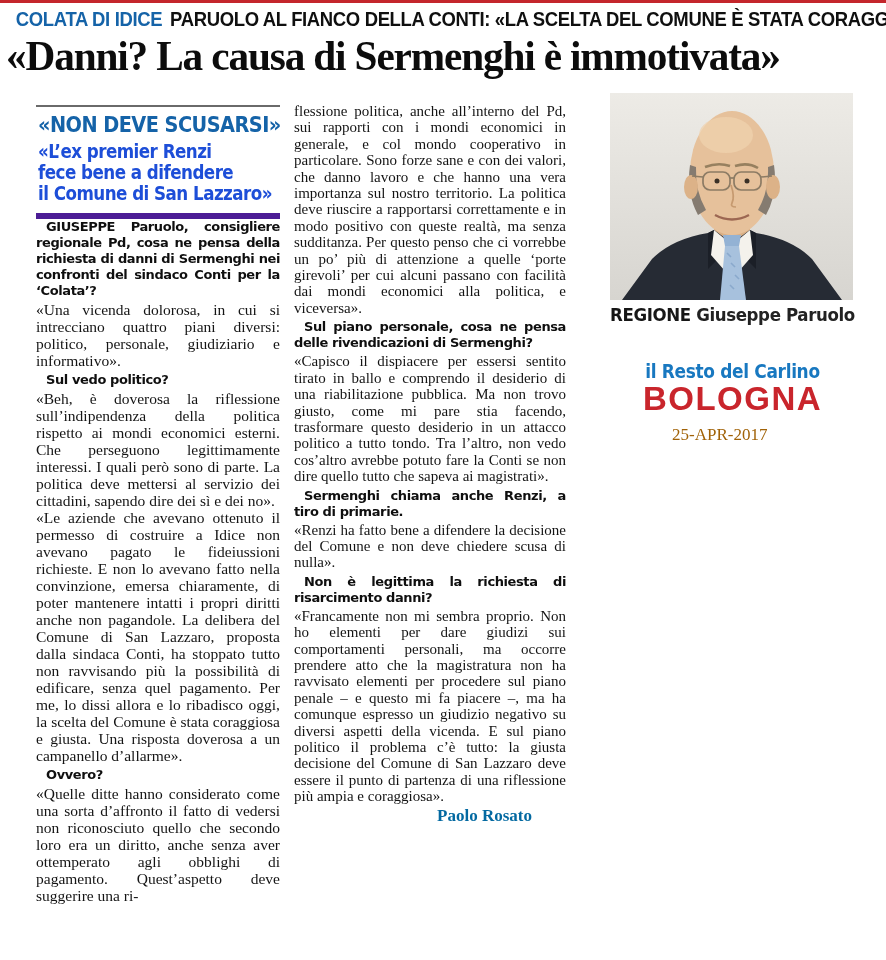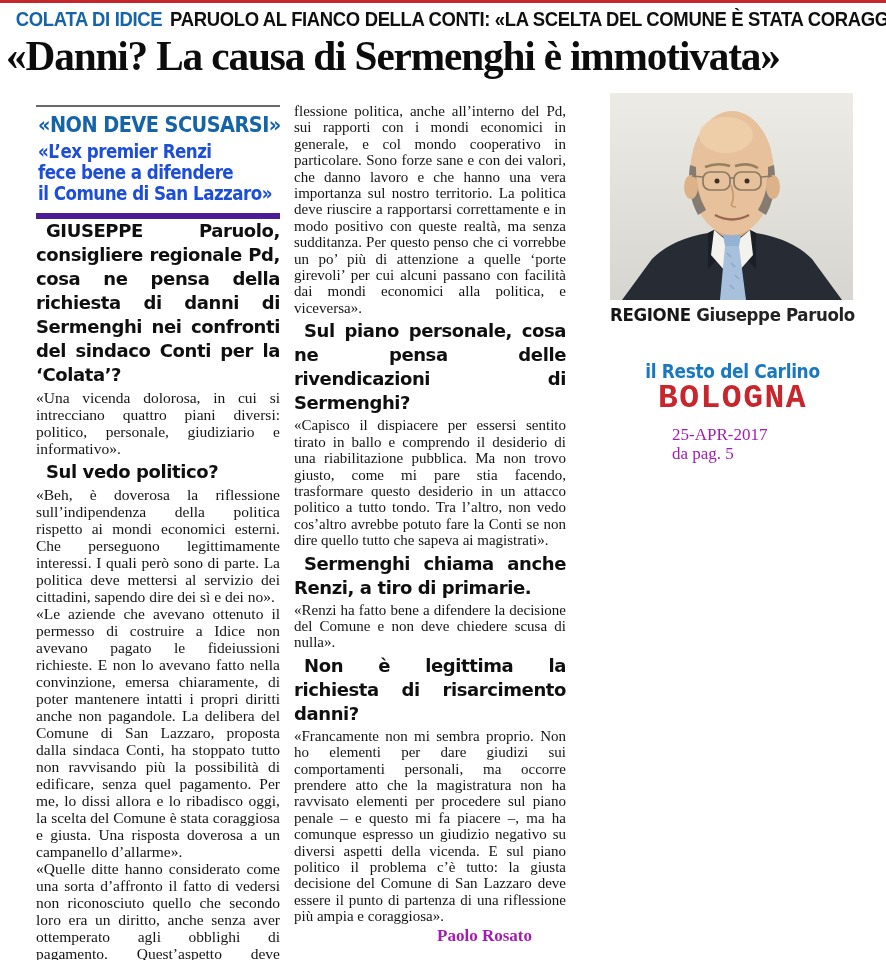--- a/index.html
+++ b/index.html
@@ -41,42 +41,42 @@
   .box-subtitle{font-family:"DejaVu Sans",sans-serif;font-weight:bold;font-size:19px;
     color:#1d4ed8;line-height:21px;letter-spacing:-0.6px;}
   .box-subtitle .sub-line{display:block;white-space:nowrap;
     transform:scaleX(.88);transform-origin:left center;}
 
   .article-list{}
   .para{margin:0;text-align:justify;color:var(--ink);}
   .para.a{font-family:"Liberation Serif",serif;font-size:15.5px;line-height:17px;}
   .col2 .para.a{font-size:15px;line-height:16.4px;}
   .para.q,.para.q-lead{font-family:"DejaVu Sans",sans-serif;font-weight:bold;
-    font-size:18px;line-height:24px;letter-spacing:-0.4px;
+    font-size:13px;line-height:16px;letter-spacing:-0.4px;
     margin:3px 0 2px 0;text-indent:10px;color:#0f0f0f;}
   .para.q-lead{margin-top:0;}
 
   .byline{font-family:"Liberation Serif",serif;font-weight:bold;font-size:17px;
-    text-align:right;padding-right:34px;color:#a21caf;margin-top:1px;}
+    text-align:right;padding-right:34px;color:#0369a1;margin-top:1px;}
 
   .photo{width:243px;height:207px;overflow:hidden;}
   .caption{margin-top:5px;font-family:"DejaVu Sans",sans-serif;font-weight:bold;
     font-size:17.5px;letter-spacing:-0.4px;white-space:nowrap;color:#161616;
     transform:scaleX(.95);transform-origin:left center;}
   .caption .cap-name{font-weight:bold;color:#222;}
 
   .masthead{margin-top:34px;text-align:center;}
   .masthead-title{font-family:"DejaVu Sans",sans-serif;font-weight:bold;font-size:20px;
     color:var(--masthead_blue);white-space:nowrap;letter-spacing:-0.4px;
     transform:scaleX(.85);transform-origin:center;}
-  .masthead-city{font-family:Liberation Mono, monospace;font-weight:bold;font-size:33px;
+  .masthead-city{font-family:Liberation Sans, sans-serif;font-weight:bold;font-size:33px;
     color:var(--masthead_red);letter-spacing:1.5px;line-height:30px;margin-top:1px;}
 
   .dateblock{margin:11px 0 0 62px;font-family:"Liberation Serif",serif;
-    font-size:17px;line-height:19px;color:#a21caf;}
+    font-size:17px;line-height:19px;color:#a16207;}
 </style>
 </head>
 <body>
 
 <div class="page">
 
   <div class="top-rule"></div>
 
   <div class="kicker">
     <span class="kicker-tag">COLATA DI IDICE</span><span class="kicker-text">PARUOLO AL FIANCO DELLA CONTI: «LA SCELTA DEL COMUNE È STATA CORAGGIOSA»</span>
@@ -94,20 +94,21 @@
           <span class="sub-line">fece bene a difendere</span>
           <span class="sub-line">il Comune di San Lazzaro»</span>
         </div>
       </div>
       <div class="article-list">
           <p class="para q-lead">GIUSEPPE Paruolo, consigliere regionale Pd, cosa ne pensa della richiesta di danni di Sermenghi nei confronti del sindaco Conti per la ‘Colata’?</p>
           <p class="para a">«Una vicenda dolorosa, in cui si intrecciano quattro piani diversi: politico, personale, giudiziario e informativo».</p>
           <p class="para q">Sul vedo politico?</p>
           <p class="para a">«Beh, è doverosa la riflessione sull’indipendenza della politica rispetto ai mondi economici esterni. Che perseguono legittimamente interessi. I quali però sono di parte. La politica deve mettersi al servizio dei cittadini, sapendo dire dei sì e dei no».</p>
           <p class="para a">«Le aziende che avevano ottenuto il permesso di costruire a Idice non avevano pagato le fideiussioni richieste. E non lo avevano fatto nella convinzione, emersa chiaramente, di poter mantenere intatti i propri diritti anche non pagandole. La delibera del Comune di San Lazzaro, proposta dalla sindaca Conti, ha stoppato tutto non ravvisando più la possibilità di edificare, senza quel pagamento. Per me, lo dissi allora e lo ribadisco oggi, la scelta del Comune è stata coraggiosa e giusta. Una risposta doverosa a un campanello d’allarme».</p>
+          <p class="para q">Ovvero?</p>
           <p class="para a">«Quelle ditte hanno considerato come una sorta d’affronto il fatto di vedersi non riconosciuto quello che secondo loro era un diritto, anche senza aver ottemperato agli obblighi di pagamento. Quest’aspetto deve suggerire una ri-</p>
         </div>
     </div>
 
     <div class="col2">
       <div class="article-list">
           <p class="para a">flessione politica, anche all’interno del Pd, sui rapporti con i mondi economici in generale, e col mondo cooperativo in particolare. Sono forze sane e con dei valori, che danno lavoro e che hanno una vera importanza sul nostro territorio. La politica deve riuscire a rapportarsi correttamente e in modo positivo con queste realtà, ma senza sudditanza. Per questo penso che ci vorrebbe un po’ più di attenzione a quelle ‘porte girevoli’ per cui alcuni passano con facilità dai mondi economici alla politica, e viceversa».</p>
           <p class="para q">Sul piano personale, cosa ne pensa delle rivendicazioni di Sermenghi?</p>
           <p class="para a">«Capisco il dispiacere per essersi sentito tirato in ballo e comprendo il desiderio di una riabilitazione pubblica. Ma non trovo giusto, come mi pare stia facendo, trasformare questo desiderio in un attacco politico a tutto tondo. Tra l’altro, non vedo cos’altro avrebbe potuto fare la Conti se non dire quello tutto che sapeva ai magistrati».</p>
           <p class="para q">Sermenghi chiama anche Renzi, a tiro di primarie.</p>
@@ -171,18 +172,17 @@
       <div class="caption">
         <span class="cap-tag">REGIONE</span>
         <span class="cap-name">Giuseppe Paruolo</span>
       </div>
       <div class="masthead">
         <div class="masthead-title">il Resto del Carlino</div>
         <div class="masthead-city">BOLOGNA</div>
       </div>
       <div class="dateblock">
         <div>25-APR-2017</div>
-        <div>da pag. 5</div>
       </div>
     </div>
 
   </div>
 </div>
 
 </body></html>

